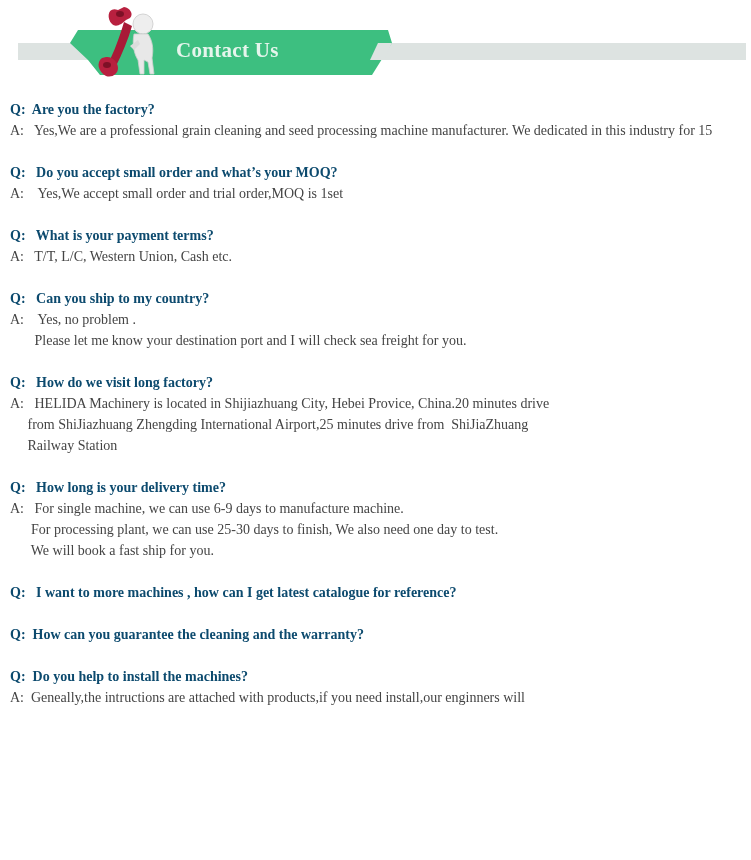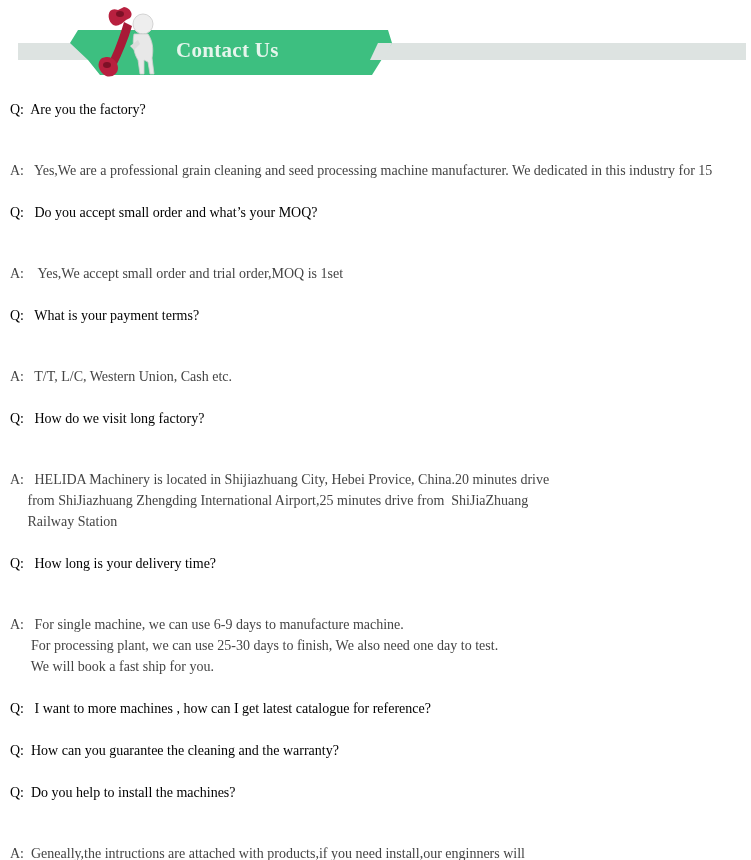--- a/index.html
+++ b/index.html
@@ -42,27 +42,26 @@
       left: 10px;
       top: 99px;
       width: 735px;
       font-size: 14px;
       line-height: 21px;
     }
     .qa {
       margin: 0 0 21px 0;
     }
     .q {
-      font-weight: normal;
-      color: #000000;
+      font-weight: bold;
+      color: #0c4a6e;
       white-space: pre;
     }
     .a {
       color: #444444;
-      margin-top: 40px;
     }
     .line {
       white-space: pre;
       display: block;
     }
   </style>
 </head>
 <body>
 
 <div class="banner">
@@ -105,20 +104,27 @@
     </div>
   </div>
 
   <div class="qa">
     <div class="q">Q:   What is your payment terms?</div>
     <div class="a">
       <span class="line">A:   T/T, L/C, Western Union, Cash etc.</span>
     </div>
   </div>
 
+  <div class="qa">
+    <div class="q">Q:   Can you ship to my country?</div>
+    <div class="a">
+      <span class="line">A:    Yes, no problem .</span>
+      <span class="line">       Please let me know your destination port and I will check sea freight for you.</span>
+    </div>
+  </div>
 
   <div class="qa">
     <div class="q">Q:   How do we visit long factory?</div>
     <div class="a">
       <span class="line">A:   HELIDA Machinery is located in Shijiazhuang City, Hebei Provice, China.20 minutes drive</span>
       <span class="line">     from ShiJiazhuang Zhengding International Airport,25 minutes drive from  ShiJiaZhuang</span>
       <span class="line">     Railway Station</span>
     </div>
   </div>
 

